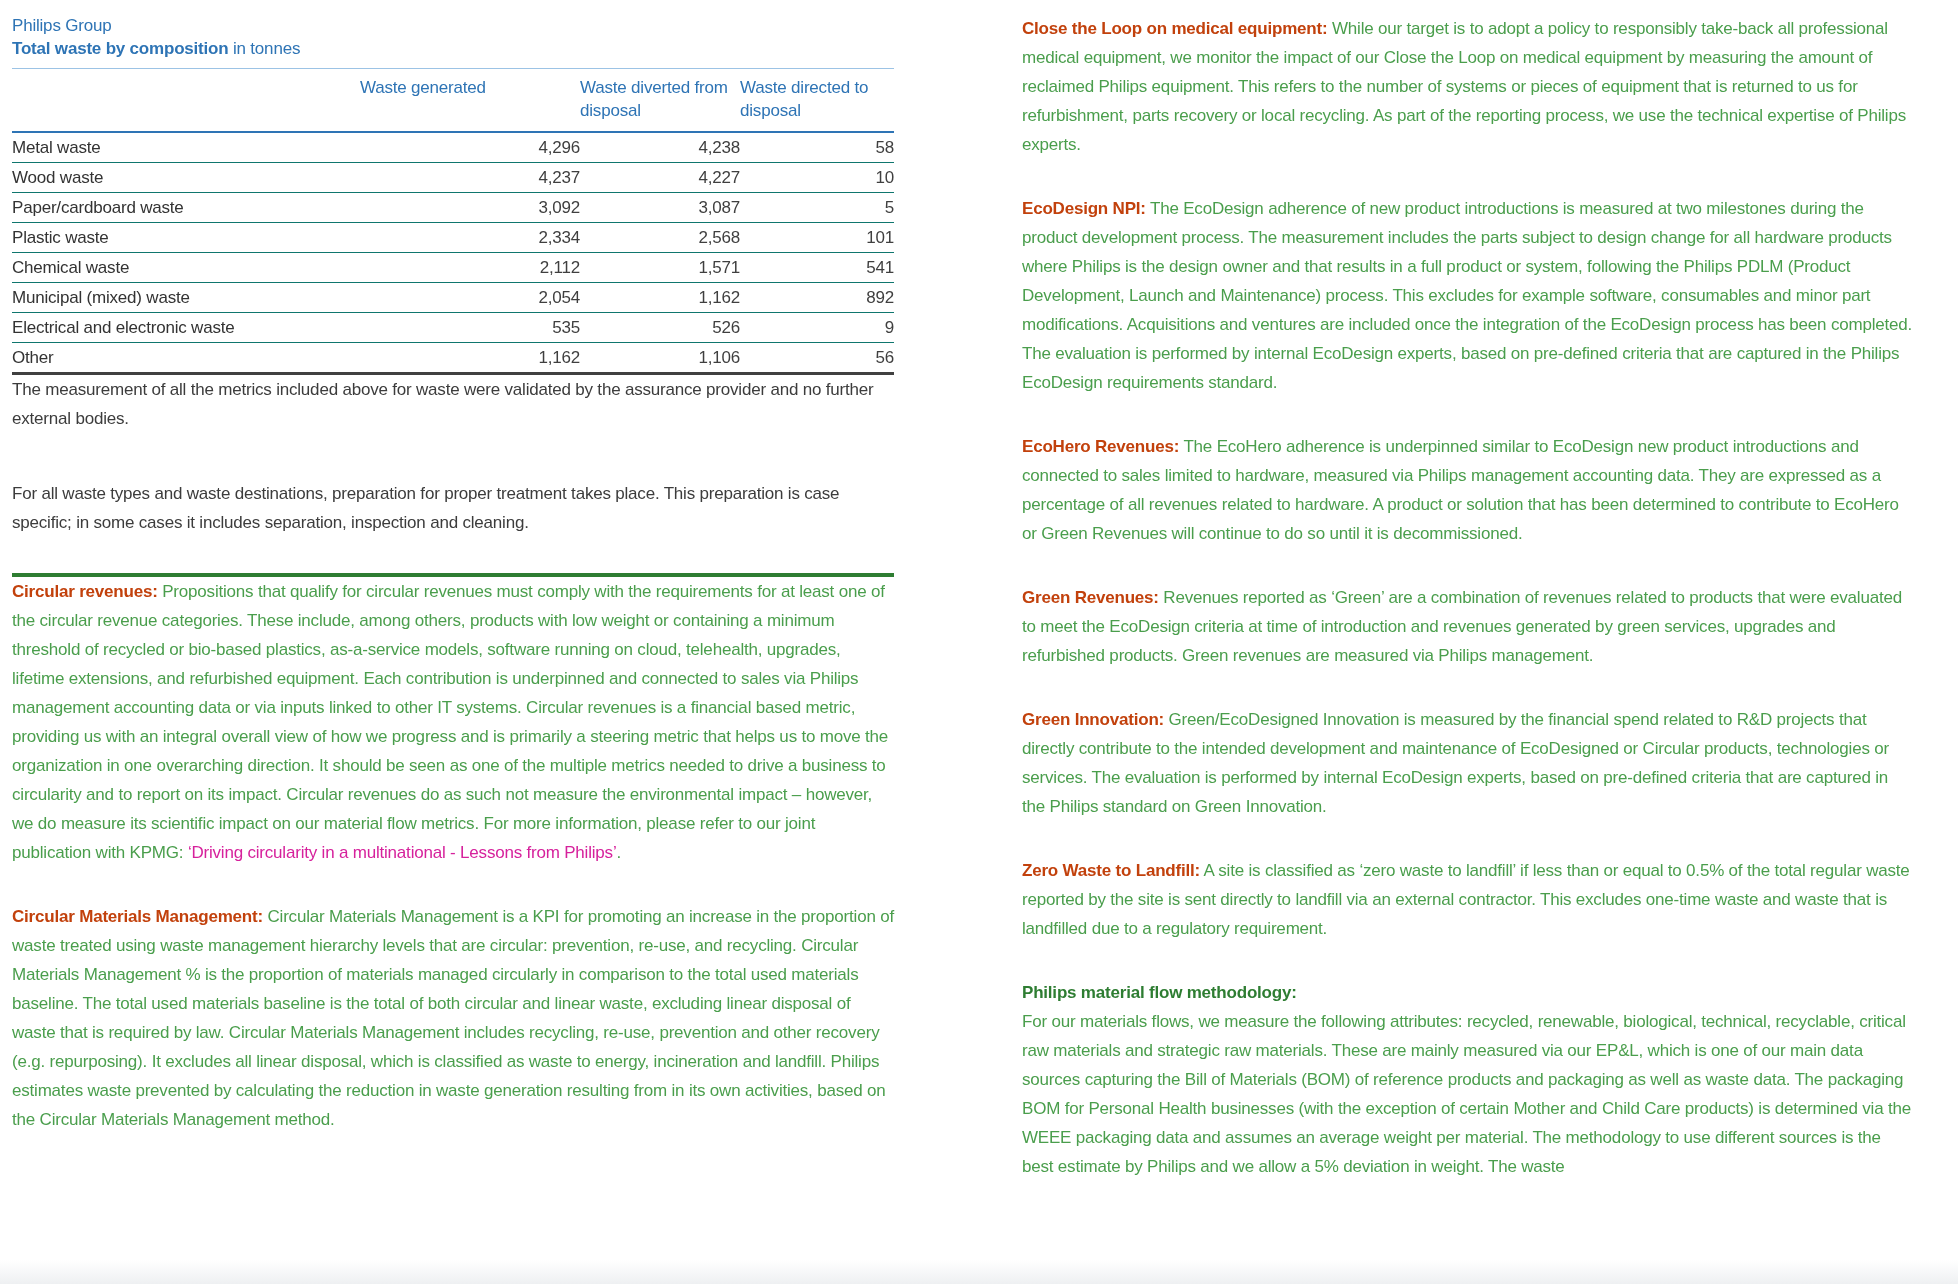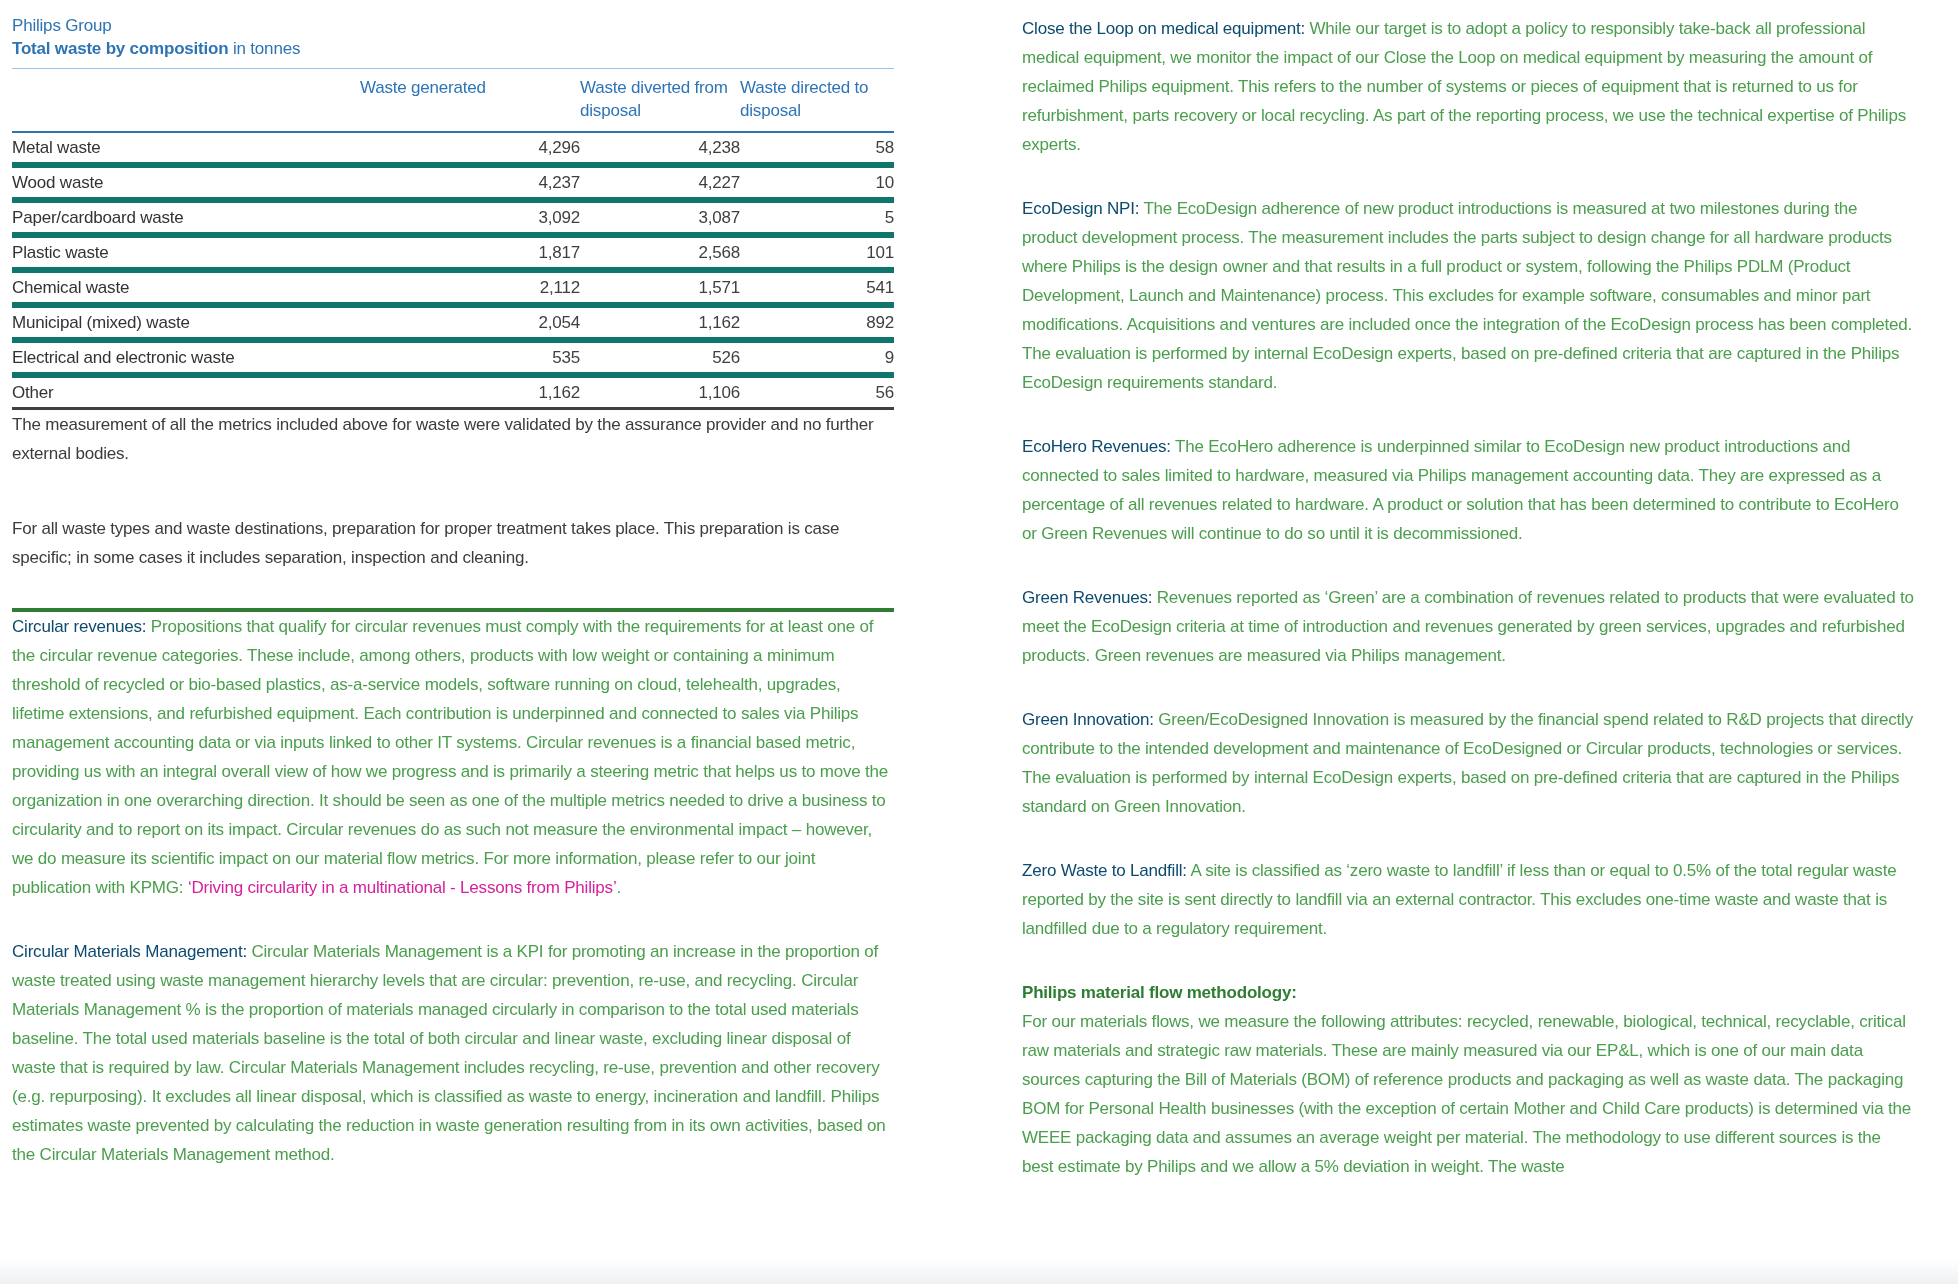--- a/index.html
+++ b/index.html
@@ -30,21 +30,21 @@
     color: #2e74b5;
     font-weight: normal;
     text-align: left;
     vertical-align: top;
     line-height: 23px;
     padding: 7px 0 9px 0;
     border-bottom: 2px solid #2e74b5;
   }
   table.waste tbody td {
     padding: 5px 0 4px 0;
-    border-bottom: 6px solid #0f766e;
+    border-bottom: 1px solid #0f766e;
     color: #3f3f3f;
     line-height: 20px;
   }
   table.waste tbody tr:last-child td { border-bottom: 3px solid #404040; }
   table.waste td.num { text-align: right; }
   table.waste td.lbl { color: #333333; }
 
   
   .para {
     font-size: 17px;
@@ -64,21 +64,21 @@
     font-size: 17px;
     line-height: 29px;
     margin: 38px 0 0 0;
   }
   .gp {
     color: #4a9e4c;
     font-size: 17px;
     line-height: 29px;
     margin: 0 0 35px 0;
   }
-  .gp b { color: #0c4a6e; font-weight: normal; }
+  .gp b { color: #c2410c; font-weight: bold; }
   .gp-tight { margin-bottom: 0; }
   .gp-follow { margin-top: 30px; }
   a.maglink { color: #d6219c; text-decoration: none; }
 
   .footer-strip {
     position: absolute; left: 0; bottom: 0;
     width: 100%; height: 24px;
     background: linear-gradient(#ffffff, #eef0f2);
   }
 </style>
@@ -121,21 +121,21 @@
         <td class="num">10</td>
       </tr>
       <tr>
         <td class="lbl">Paper/cardboard waste</td>
         <td class="num">3,092</td>
         <td class="num">3,087</td>
         <td class="num">5</td>
       </tr>
       <tr>
         <td class="lbl">Plastic waste</td>
-        <td class="num">1,817</td>
+        <td class="num">2,334</td>
         <td class="num">2,568</td>
         <td class="num">101</td>
       </tr>
       <tr>
         <td class="lbl">Chemical waste</td>
         <td class="num">2,112</td>
         <td class="num">1,571</td>
         <td class="num">541</td>
       </tr>
       <tr>

